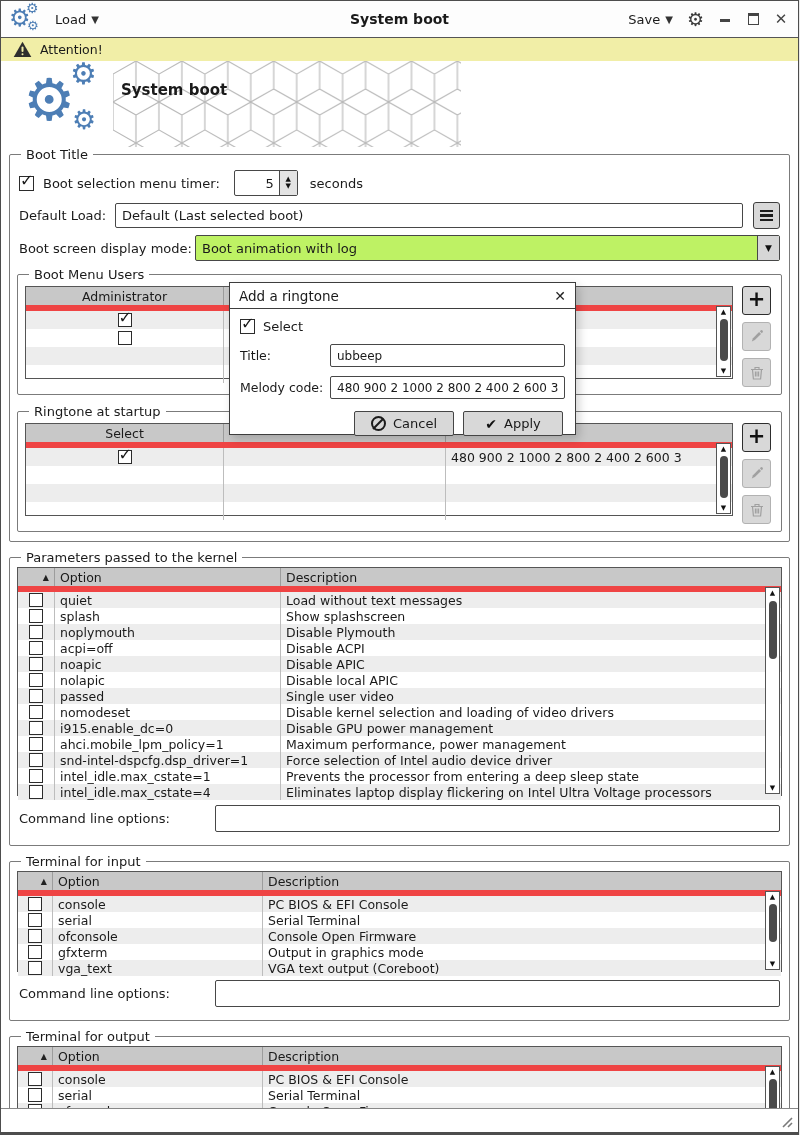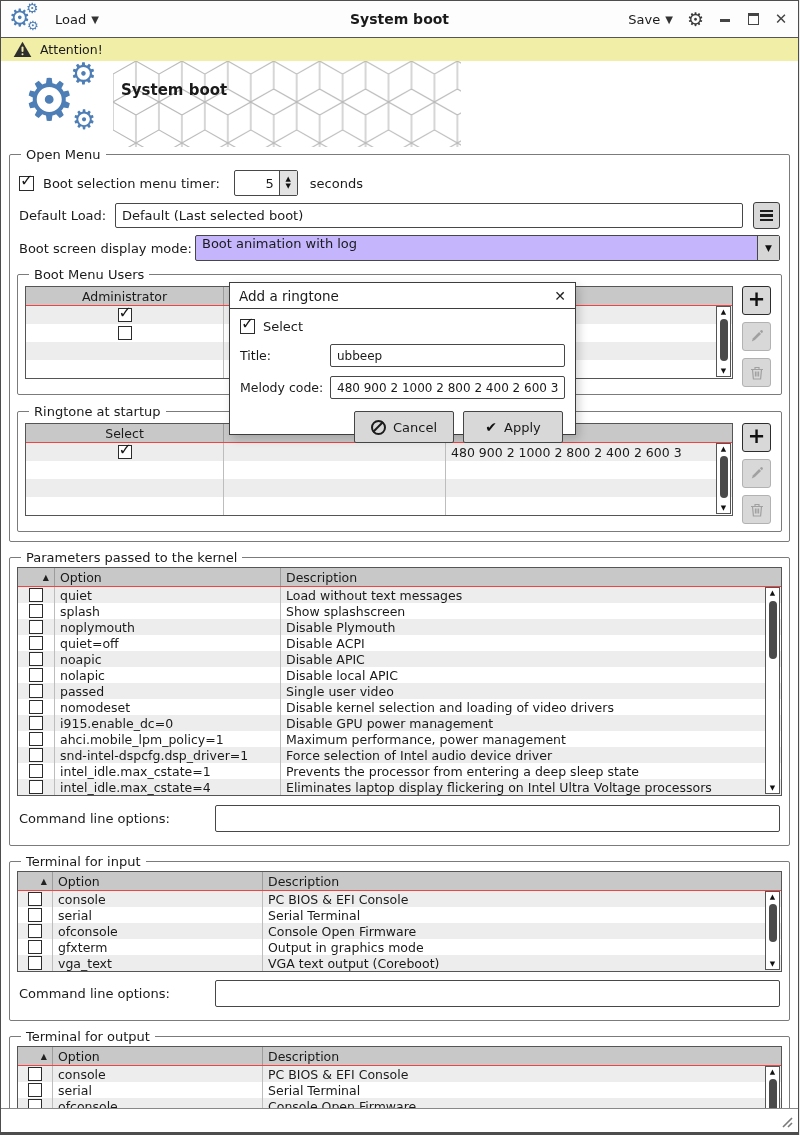--- a/index.html
+++ b/index.html
@@ -48,32 +48,32 @@
   .cb.small{width:12px;height:12px;}
   
   .spinner{display:flex;margin-left:14px;border:1.5px solid #474747;border-radius:2px;height:24px;background:#fff;}
   .spin-val{width:34px;display:flex;align-items:center;justify-content:flex-end;padding:0 5px;font-size:13px;}
   .spin-btns{width:17px;border-left:1.5px solid #474747;background:#e3e3e3;display:flex;flex-direction:column;
     align-items:center;justify-content:center;line-height:7px;font-size:7px;color:#111;}
   
   .tinput{height:23px;border:1.5px solid #474747;border-radius:2px;background:#fff;padding:0 6px;
     font-family:inherit;font-size:13px;color:#1a1a1a;}
   
-  .combo{flex:1;height:24px;border:1.5px solid #474747;border-radius:2px;display:flex;align-items:flex-start;background:#c4b5fd;}
+  .combo{flex:1;height:24px;border:1.5px solid #474747;border-radius:2px;display:flex;align-items:center;background:#bef264;}
   .combo-text{flex:1;padding:0 6px;}
   .combo-arrow{width:21px;height:100%;border-left:1.5px solid #474747;background:#d6d6d6;
     display:flex;align-items:center;justify-content:center;font-size:9px;color:#111;}
   
   .btn-burger{width:25px;height:25px;margin-left:10px;border:1.5px solid #3e3e3e;border-radius:3px;background:#d8d8d8;
     display:flex;flex-direction:column;align-items:center;justify-content:center;gap:2.5px;flex:none;}
   .btn-burger i{display:block;width:13px;height:2.2px;background:#1d1d1d;}
   
   .tbl-wrap{display:flex;align-items:flex-start;gap:9px;margin-top:2px;}
   .tbl{flex:1;border:1px solid #555;position:relative;background:#fff;}
-  .thead{display:flex;background:#c8c8c8;border-bottom:1px solid #ef4444;font-size:12.5px;}
+  .thead{display:flex;background:#c8c8c8;border-bottom:6px solid #ef4444;font-size:12.5px;}
   .th{display:flex;align-items:center;padding:0 5px;border-right:1px solid #9c9c9c;box-sizing:border-box;height:18px;}
   .th:last-child{border-right:none;}
   .trow{display:flex;font-size:12.5px;}
   .tbody .trow:nth-of-type(odd){background:#ededed;}
   .td{display:flex;align-items:center;padding:0 5px;border-right:1px solid #bdbdbd;box-sizing:border-box;overflow:hidden;white-space:nowrap;}
   .td:last-child{border-right:none;}
   .center{justify-content:center;}
   .sortup{margin-left:auto;font-size:8px;color:#222;padding-left:4px;}
   .row18 .trow .td{height:18px;}
   .row16 .trow .td{height:16px;}
@@ -111,21 +111,21 @@
     border:1.5px solid #3d3d3d;box-shadow:3px 4px 9px rgba(0,0,0,0.18);z-index:60;box-sizing:border-box;}
   .dlg-titlebar{height:25px;border-bottom:1.5px solid #3d3d3d;display:flex;align-items:center;
     justify-content:space-between;padding:0 9px;font-size:13.5px;}
   .dlg-close{font-size:14px;font-weight:bold;color:#222;}
   .dlg-body{position:relative;padding:7px 10px 0;}
   .dlg-selrow{display:flex;align-items:center;gap:8px;margin:3px 0 10px;}
   .dlg-frow{display:flex;align-items:center;margin-bottom:9px;}
   .dlg-frow .dlbl{width:90px;flex:none;font-size:12.5px;}
   .dlg-frow .tinput{flex:1;height:21px;font-size:12px;}
   .dlg-btns{display:flex;justify-content:flex-end;gap:9px;margin-top:12px;padding-right:2px;}
-  .dlg-btn{width:100px;height:32px;border:1.5px solid #454545;border-radius:2px;background:#d8d8d8;
+  .dlg-btn{width:100px;height:25px;border:1.5px solid #454545;border-radius:2px;background:#d8d8d8;
     display:flex;align-items:center;justify-content:center;font-size:13px;box-sizing:border-box;}
   .no-icon{width:11px;height:11px;border:2px solid #1c1c1c;border-radius:50%;position:relative;margin-right:7px;flex:none;}
   .no-icon::after{content:"";position:absolute;left:-2px;top:4.5px;width:14px;height:2px;background:#1c1c1c;transform:rotate(-45deg);}
   .check-icon{font-size:14px;margin-right:7px;color:#111;}
   .sub-gap{margin-top:8px;}
 </style>
 </head>
 <body>
 
 <div class="window">
@@ -176,21 +176,21 @@
     </svg>
     <span class="hdrlogo">
       <span class="g1">⚙</span>
         <span class="g2">⚙</span>
         <span class="g3">⚙</span>
     </span>
     <div class="hdr-title">System boot</div>
   </div>
 
   <fieldset class="fs">
-    <legend>Open Menu</legend>
+    <legend>Boot Title</legend>
 
     <div class="frow">
       <span class="cb checked"></span>
       <span class="lbl" style="margin-left:9px;">Boot selection menu timer:</span>
       <span class="spinner">
         <span class="spin-val">5</span>
         <span class="spin-btns">
             <span>▲</span>
             <span>▼</span>
           </span>
@@ -393,21 +393,21 @@
               <span class="cb small"></span>
             </div>
             <div class="td col-opt">noplymouth</div>
             <div class="td col-desc">Disable Plymouth</div>
           </div>
 
           <div class="trow">
             <div class="td col-cb">
               <span class="cb small"></span>
             </div>
-            <div class="td col-opt">quiet=off</div>
+            <div class="td col-opt">acpi=off</div>
             <div class="td col-desc">Disable ACPI</div>
           </div>
 
           <div class="trow">
             <div class="td col-cb">
               <span class="cb small"></span>
             </div>
             <div class="td col-opt">noapic</div>
             <div class="td col-desc">Disable APIC</div>
           </div>

